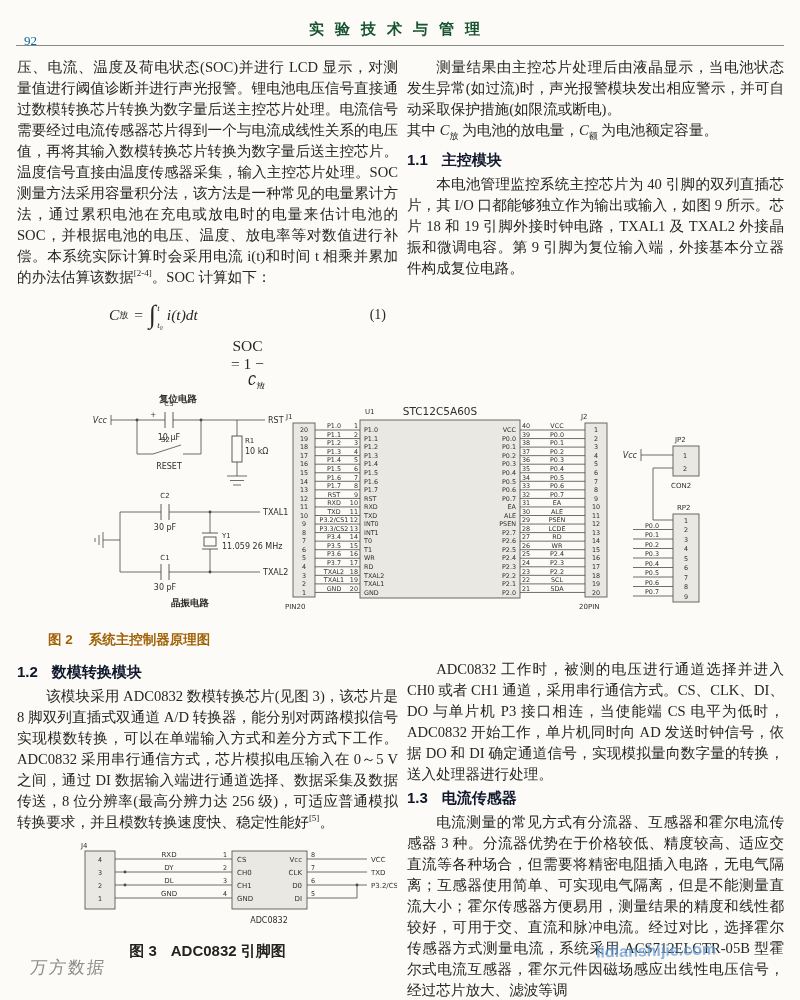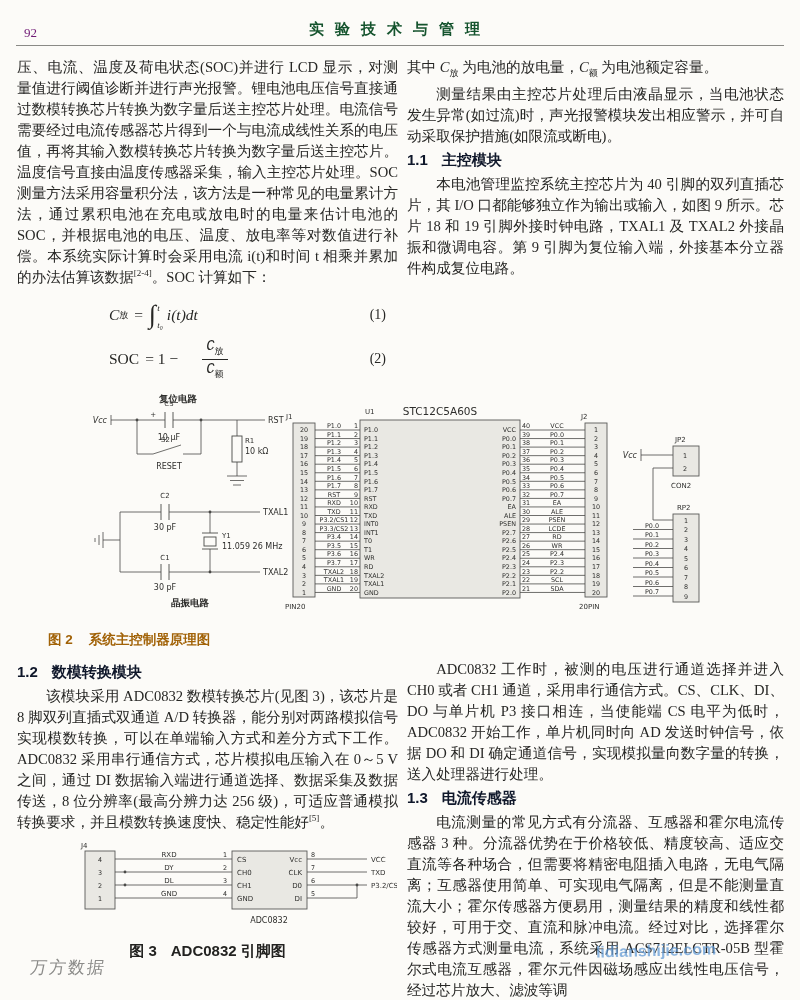--- a/index.html
+++ b/index.html
@@ -1,40 +1,40 @@
 <!DOCTYPE html>
 <html><head>
 <meta charset="utf-8">
 <style>
   html,body{margin:0;padding:0;background:#d8d6d2;}
   .page{position:relative;width:800px;height:1000px;margin:0 auto;background:#fcfbf8;
         font-family:"Liberation Serif","DejaVu Serif",serif;color:#232323;overflow:hidden;}
   
   .header{position:absolute;left:16px;top:16px;width:768px;height:29px;border-bottom:1.3px solid #8a8a86;}
-  .pagenum{position:absolute;left:8px;top:9px;font-size:13px;color:#701a75;text-align:right;}
+  .pagenum{position:absolute;left:8px;top:17px;font-size:13px;color:#0369a1;text-align:right;}
   .jtitle{position:absolute;left:0;right:0;top:4px;text-align:center;font-size:15px;
           letter-spacing:11px;color:#14532d;font-weight:bold;}
   
   .col{position:absolute;overflow:hidden;}
   .col-lt{left:17px;top:57px;width:381px;height:332px;}
   .col-rt{left:407px;top:57px;width:377px;height:332px;}
   .col-lb{left:17px;top:659px;width:381px;height:341px;}
   .col-rb{left:407px;top:659px;width:377px;height:341px;}
   p.body{margin:0;font-size:14.6px;line-height:21px;text-align:justify;color:#262624;}
   p.ind{text-indent:2em;}
   sup.ref{font-size:9px;vertical-align:super;line-height:0;}
   .ivar{font-style:italic;}
   sub.vsub{font-size:9px;}
   h3.sec{margin:4px 0 4px 0;font-size:15px;font-weight:bold;
          font-family:"Liberation Sans","DejaVu Sans",sans-serif;color:#0f172a;}
   h3.sec .snum{margin-right:14px;}
   
   .eq{display:flex;align-items:center;padding-left:92px;padding-right:12px;font-size:15.5px;color:#262624;}
   .eq1{margin-top:9px;height:36px;}
-  .eq2{margin-top:4px;height:44px;}
+  .eq2{margin-top:4px;height:44px;flex-direction:column;}
   .eqnum{margin-left:auto;font-size:14px;}
   .int{font-size:26px;font-weight:400;line-height:1;}
   .lims{display:inline-flex;flex-direction:column;justify-content:space-between;height:30px;
         font-size:9px;font-style:italic;margin:0 4px 0 1px;padding-top:3px;box-sizing:border-box;}
   .frac{display:inline-flex;flex-direction:column;vertical-align:middle;text-align:center;
         font-size:14px;margin-left:18px;font-family:Liberation Mono, monospace;}
   .fr-num{border-bottom:1px solid #262624;padding:0 4px 1px 4px;line-height:1.15;}
   .fr-den{padding:1px 4px 0 4px;line-height:1.15;}
   
   .fig2wrap{position:absolute;left:15px;top:390px;width:770px;height:235px;}
@@ -90,22 +90,22 @@
       <span style="margin:0 6px">= 1 −</span>
       <span class="frac">
         <span class="fr-num"><span class="ivar">C</span><sub class="vsub">放</sub></span>
         <span class="fr-den"><span class="ivar">C</span><sub class="vsub">额</sub></span>
       </span>
       <span class="eqnum">(2)</span>
     </div>
   </div>
 
   <div class="col col-rt">
+    <p class="body ind">测量结果由主控芯片处理后由液晶显示，当电池状态发生异常(如过流)时，声光报警模块发出相应警示，并可自动采取保护措施(如限流或断电)。</p>
     <p class="body"><span>其中 </span><span class="ivar">C</span><sub class="vsub">放</sub><span> 为电池的放电量，</span><span class="ivar">C</span><sub class="vsub">额</sub><span> 为电池额定容量。</span></p>
-    <p class="body ind">测量结果由主控芯片处理后由液晶显示，当电池状态发生异常(如过流)时，声光报警模块发出相应警示，并可自动采取保护措施(如限流或断电)。</p>
     <h3 class="sec"><span class="snum">1.1</span><span>主控模块</span></h3>
     <p class="body ind">本电池管理监控系统主控芯片为 40 引脚的双列直插芯片，其 I/O 口都能够独立作为输出或输入，如图 9 所示。芯片 18 和 19 引脚外接时钟电路，TXAL1 及 TXAL2 外接晶振和微调电容。第 9 引脚为复位输入端，外接基本分立器件构成复位电路。</p>
   </div>
 
   <div class="fig2wrap">
     <svg id="fig2" viewBox="0 0 770 235" width="770" height="235">
 
       <g>
         <text class="ttl" x="163" y="12" text-anchor="middle">复位电路</text>
         <text class="lbl8" x="92" y="33" text-anchor="end" font-style="italic">Vcc</text>

